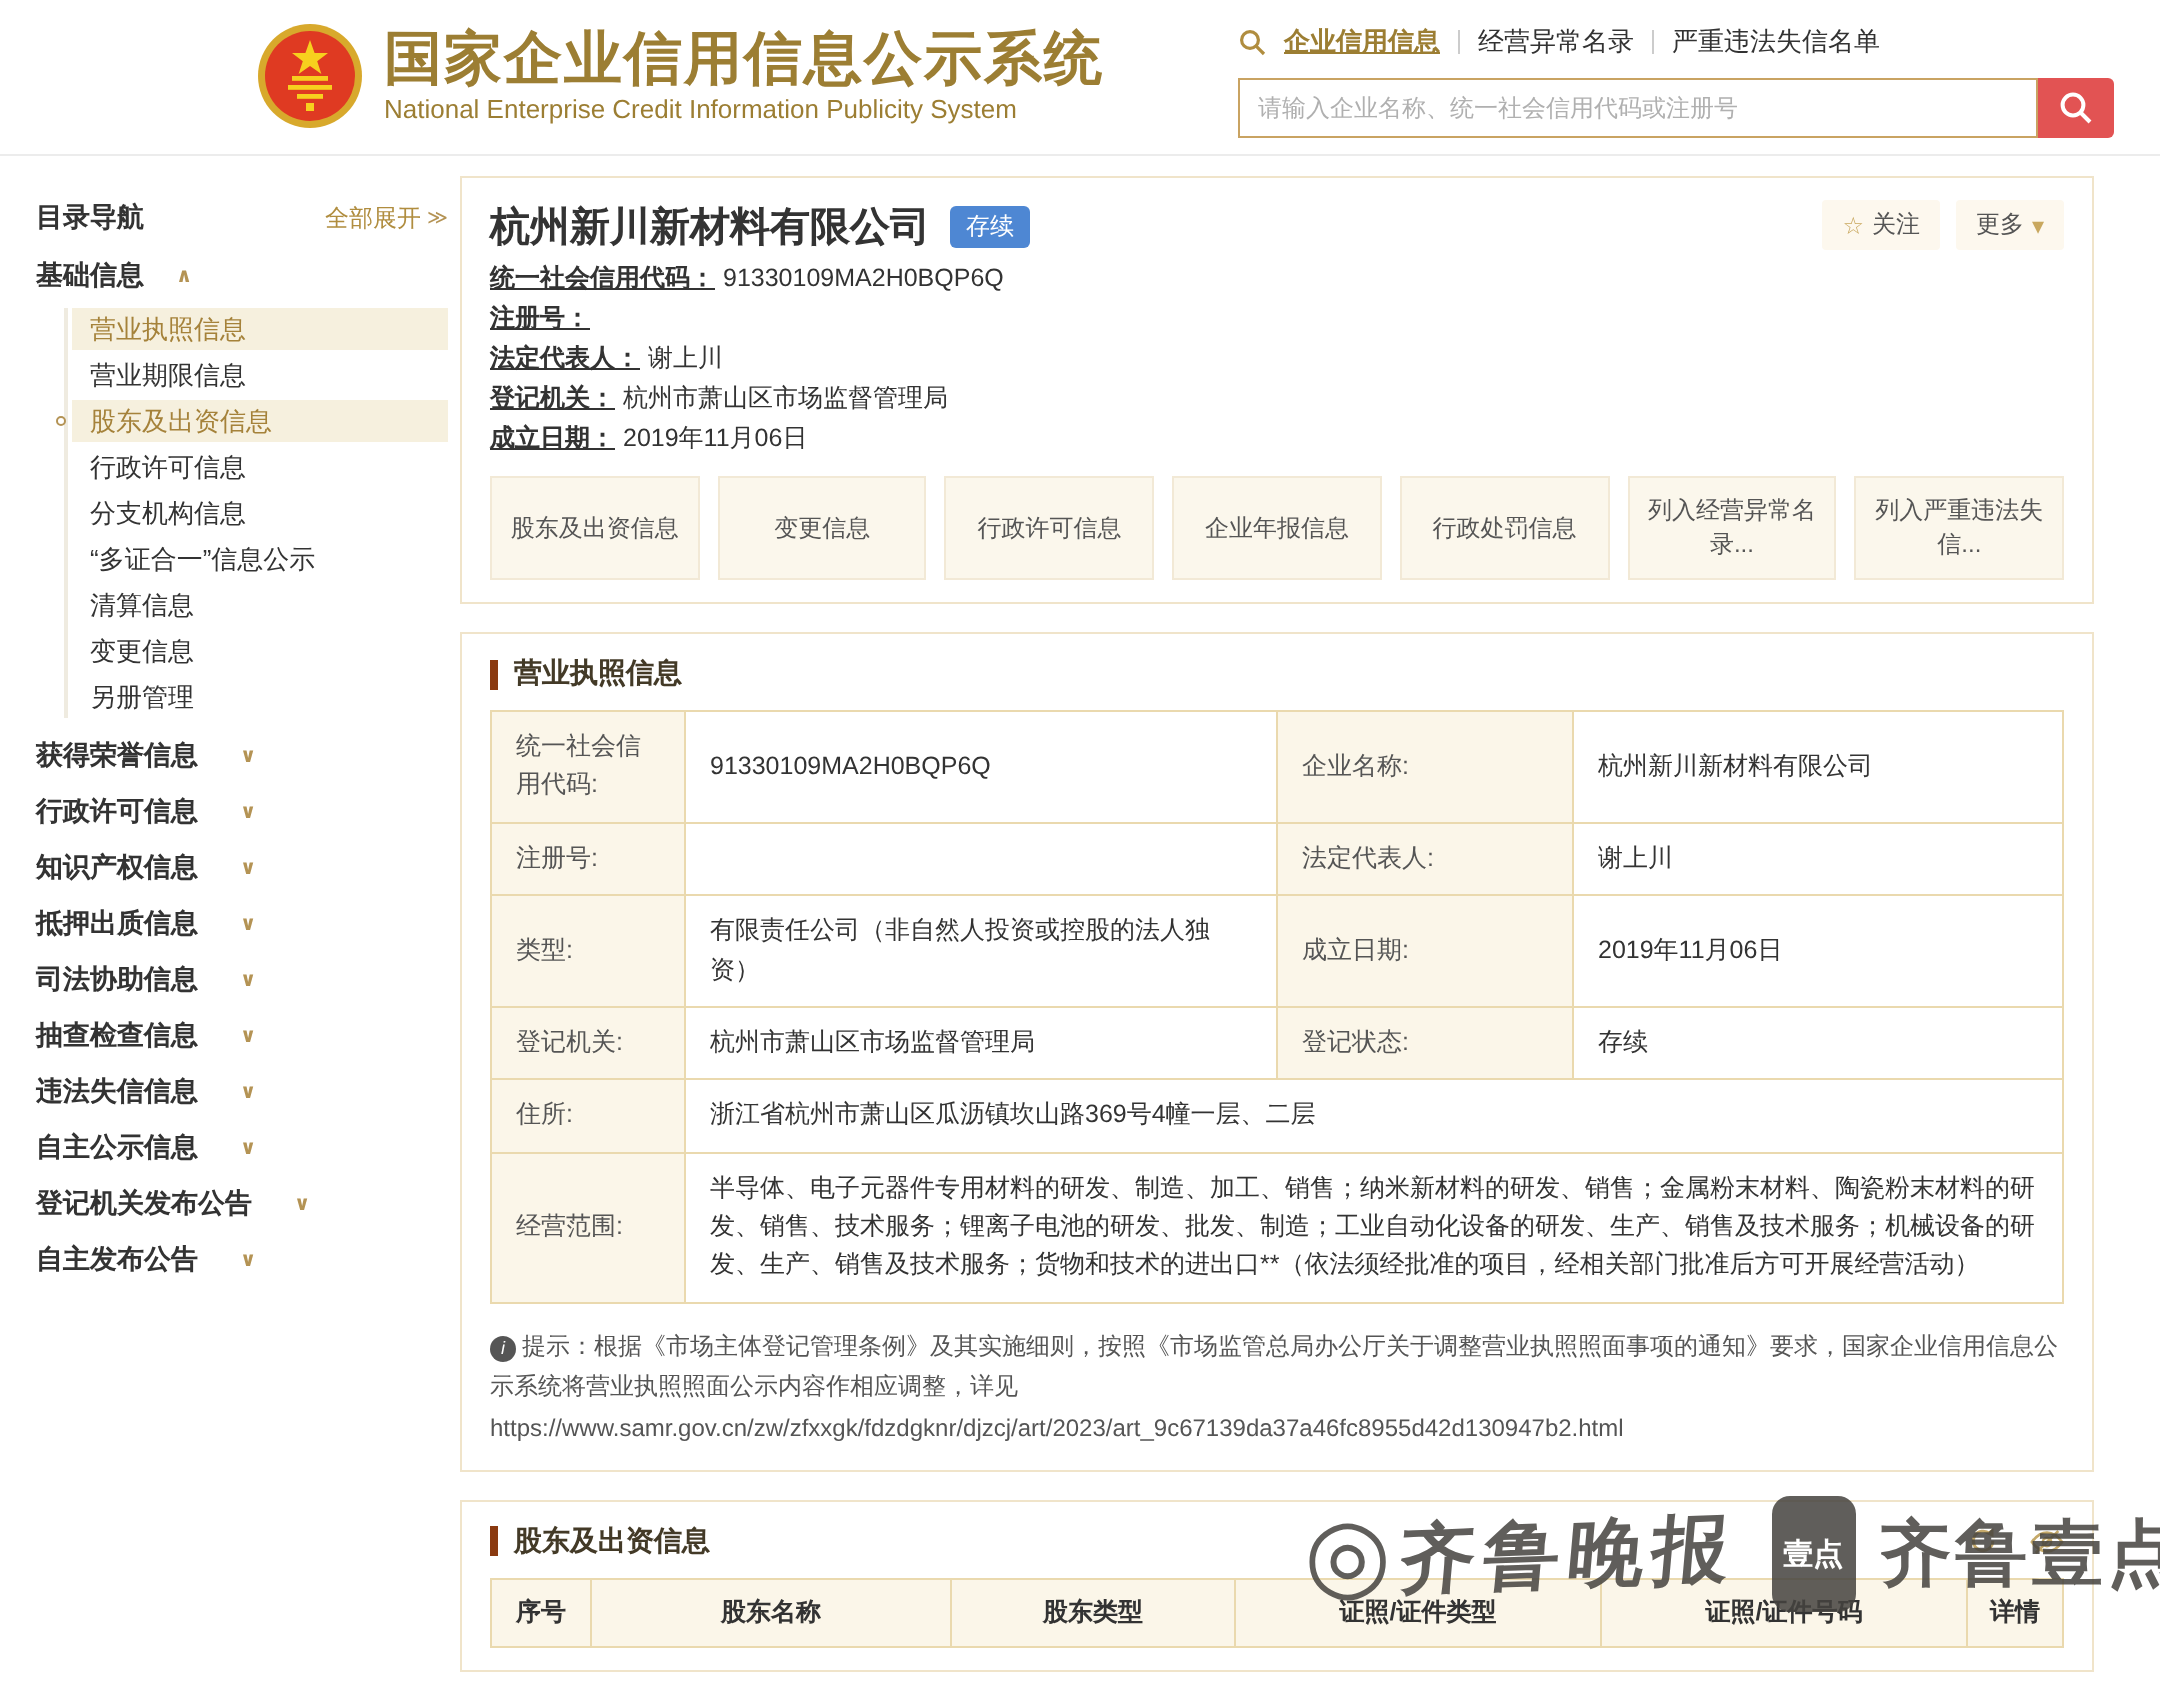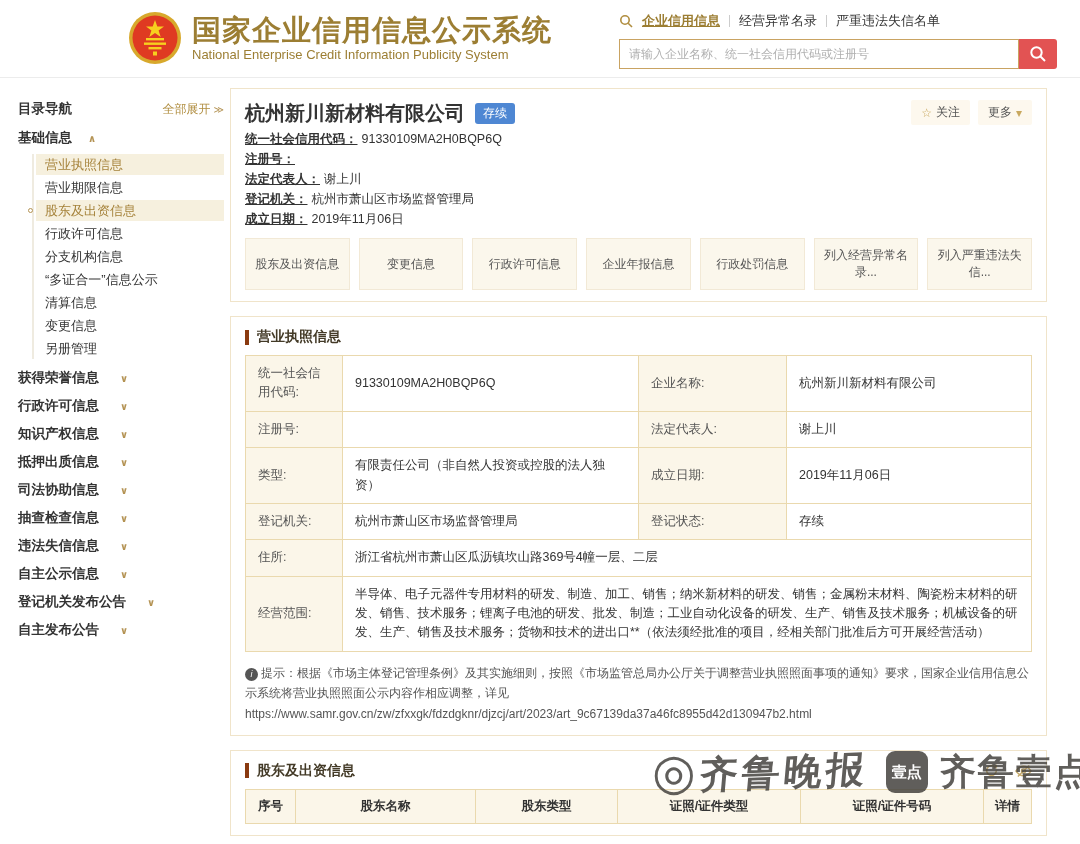--- a/index.html
+++ b/index.html
@@ -77,21 +77,21 @@
   .sh-table th { background:#fbf6e9; font-weight:bold; border:1px solid #ead9ae; padding:8px 6px; color:#333; }
   .sh-c0 { width:50px; } .sh-c1 { width:180px; } .sh-c2 { width:142px; } .sh-c3 { width:183px; }
   .sh-c4 { width:183px; } .sh-c5 { width:48px; }
 
   
   .watermark { position:absolute; left:652px; top:748px; display:flex; align-items:center; gap:4px;
                color:#45433f; opacity:.85; z-index:60; pointer-events:none; white-space:nowrap; }
   .wm-swirl { font-size:50px; line-height:48px; font-weight:bold; }
   .wm-cal { font-family:"DejaVu Serif","Liberation Serif",serif; font-size:38px; font-weight:bold;
             transform:skewX(-7deg) rotate(-2deg); letter-spacing:4px; line-height:48px; }
-  .wm-box { width:42px; height:42px; background:#45433f; border-radius:9px; color:#fff; display:flex;
+  .wm-box { width:42px; height:58px; background:#45433f; border-radius:9px; color:#fff; display:flex;
             align-items:center; justify-content:center; font-size:15px; font-weight:bold; margin-left:14px; }
   .wm-bold { font-size:36px; font-weight:bold; letter-spacing:2px; margin-left:8px; line-height:48px; }
 </style>
 </head>
 <body>
 
 <div class="page">
 
   <header class="site-header">
     <div class="logo-wrap">

